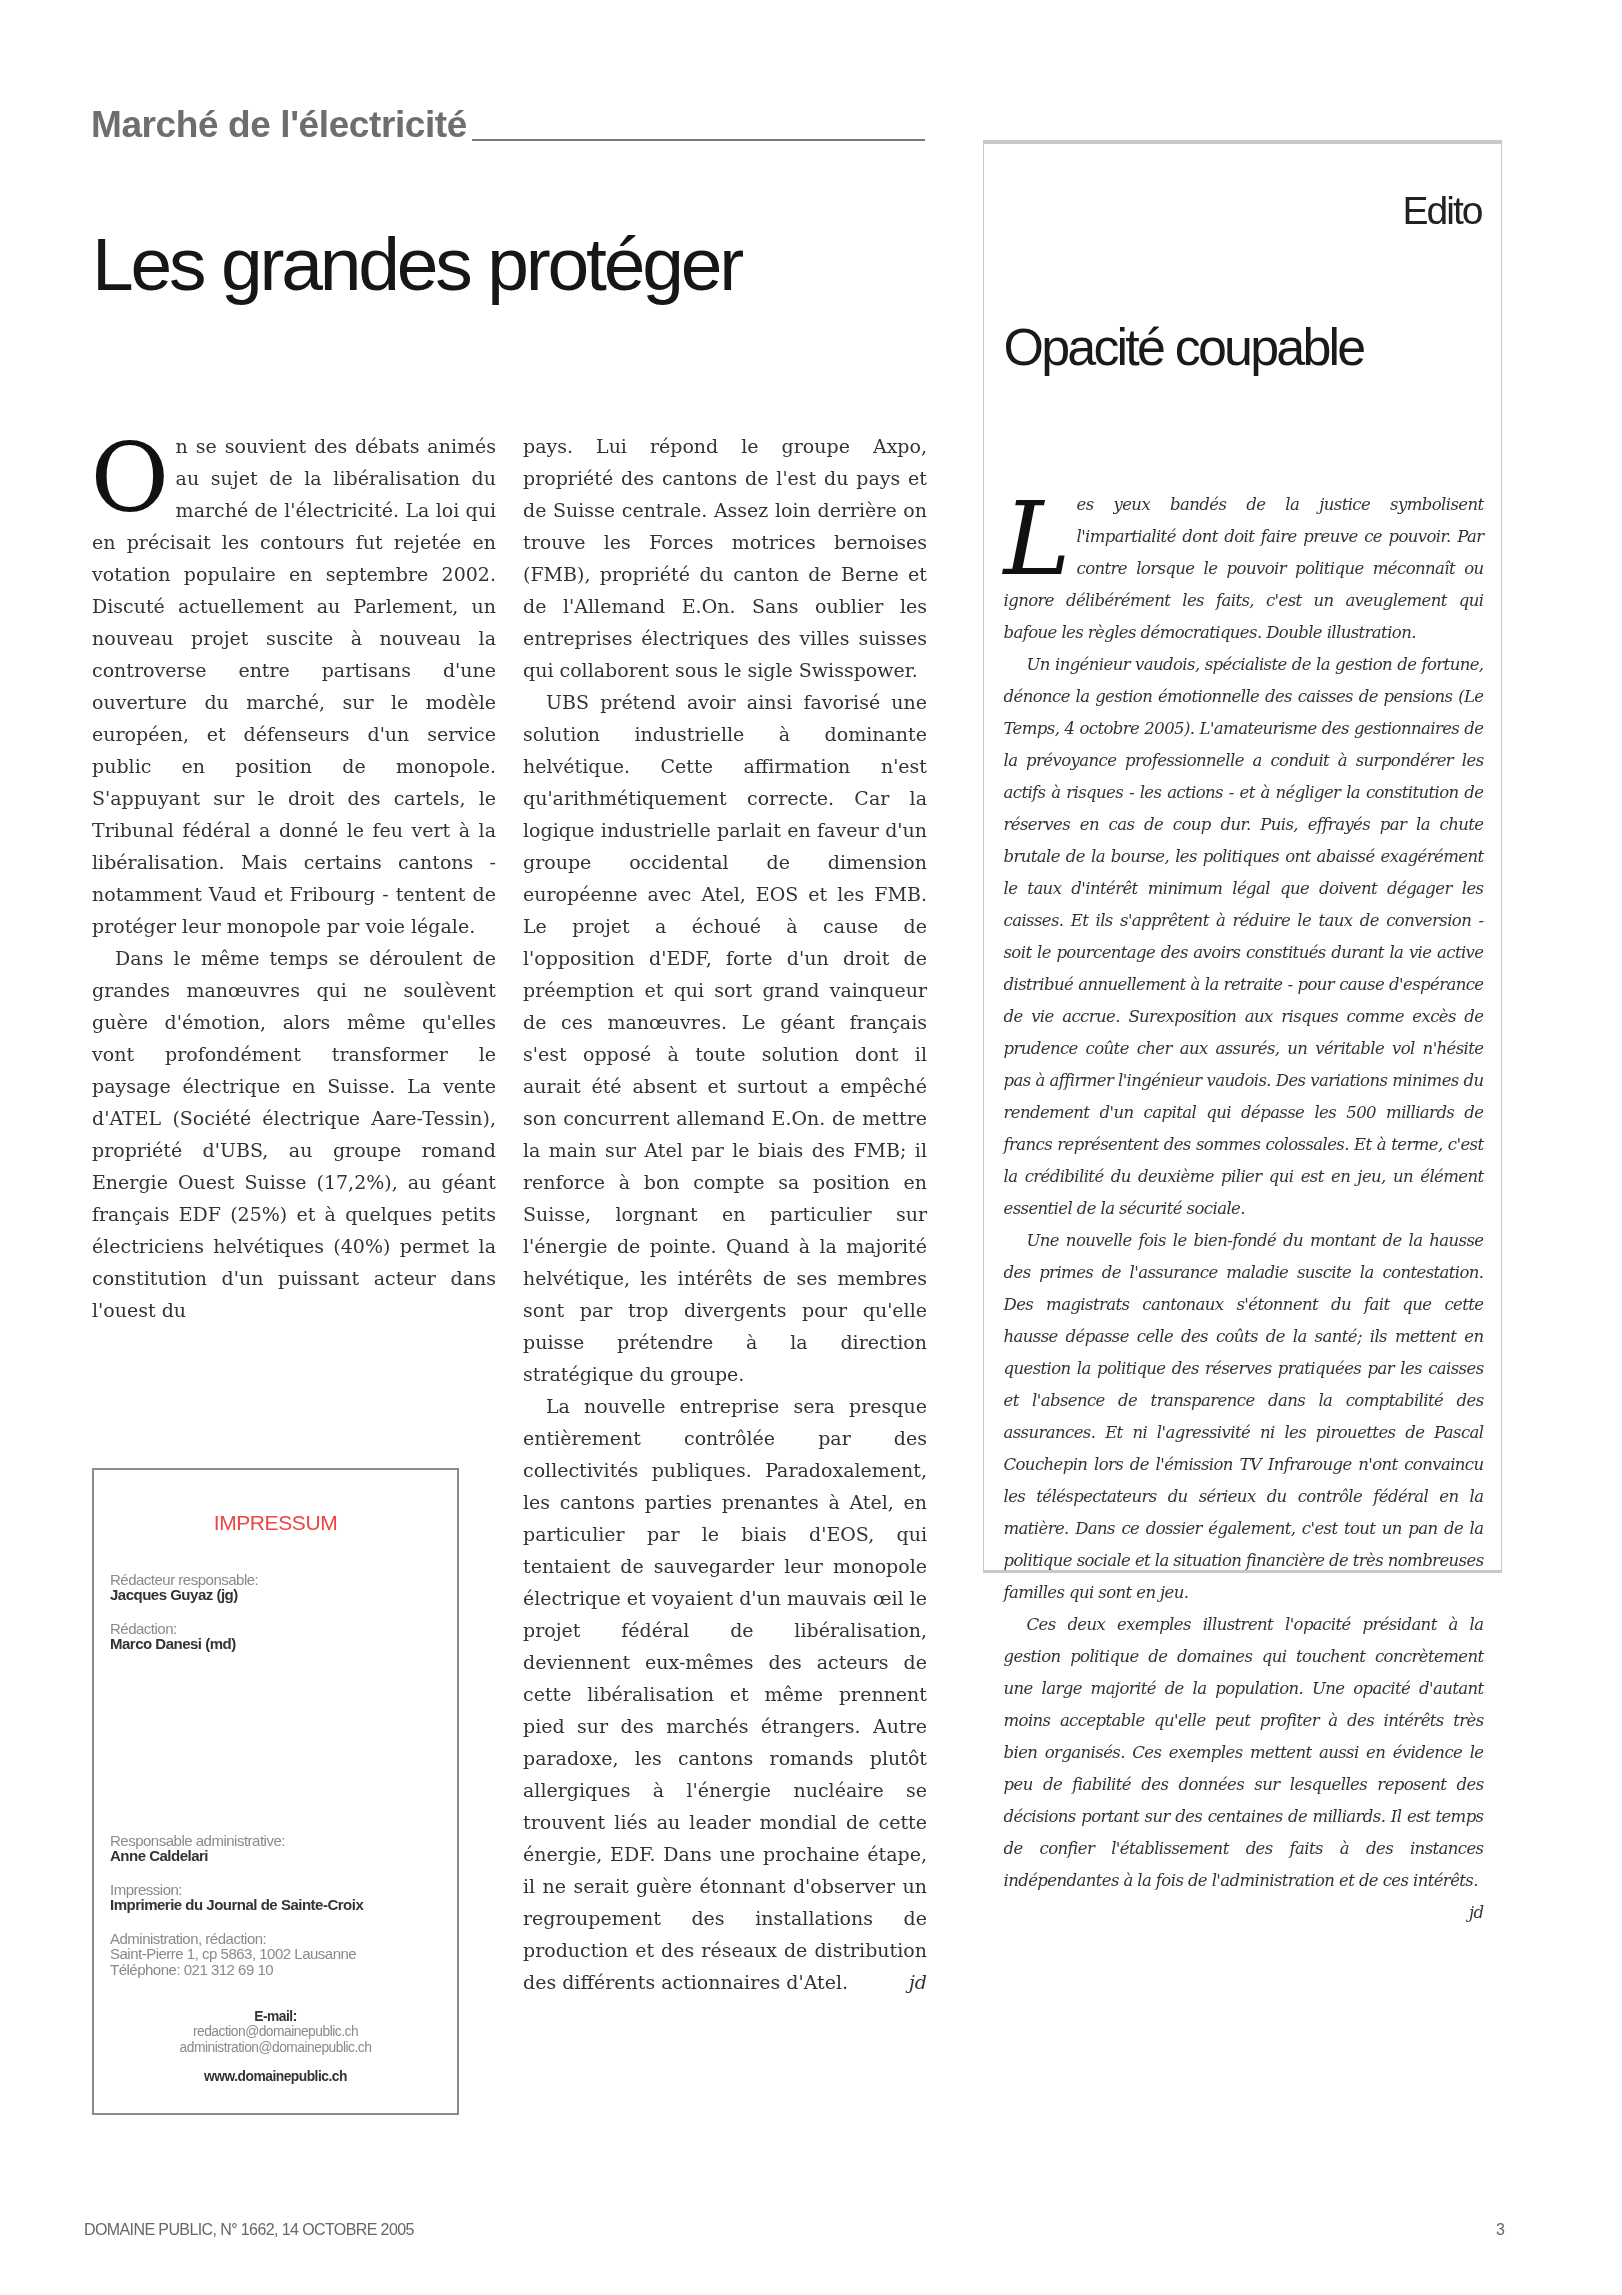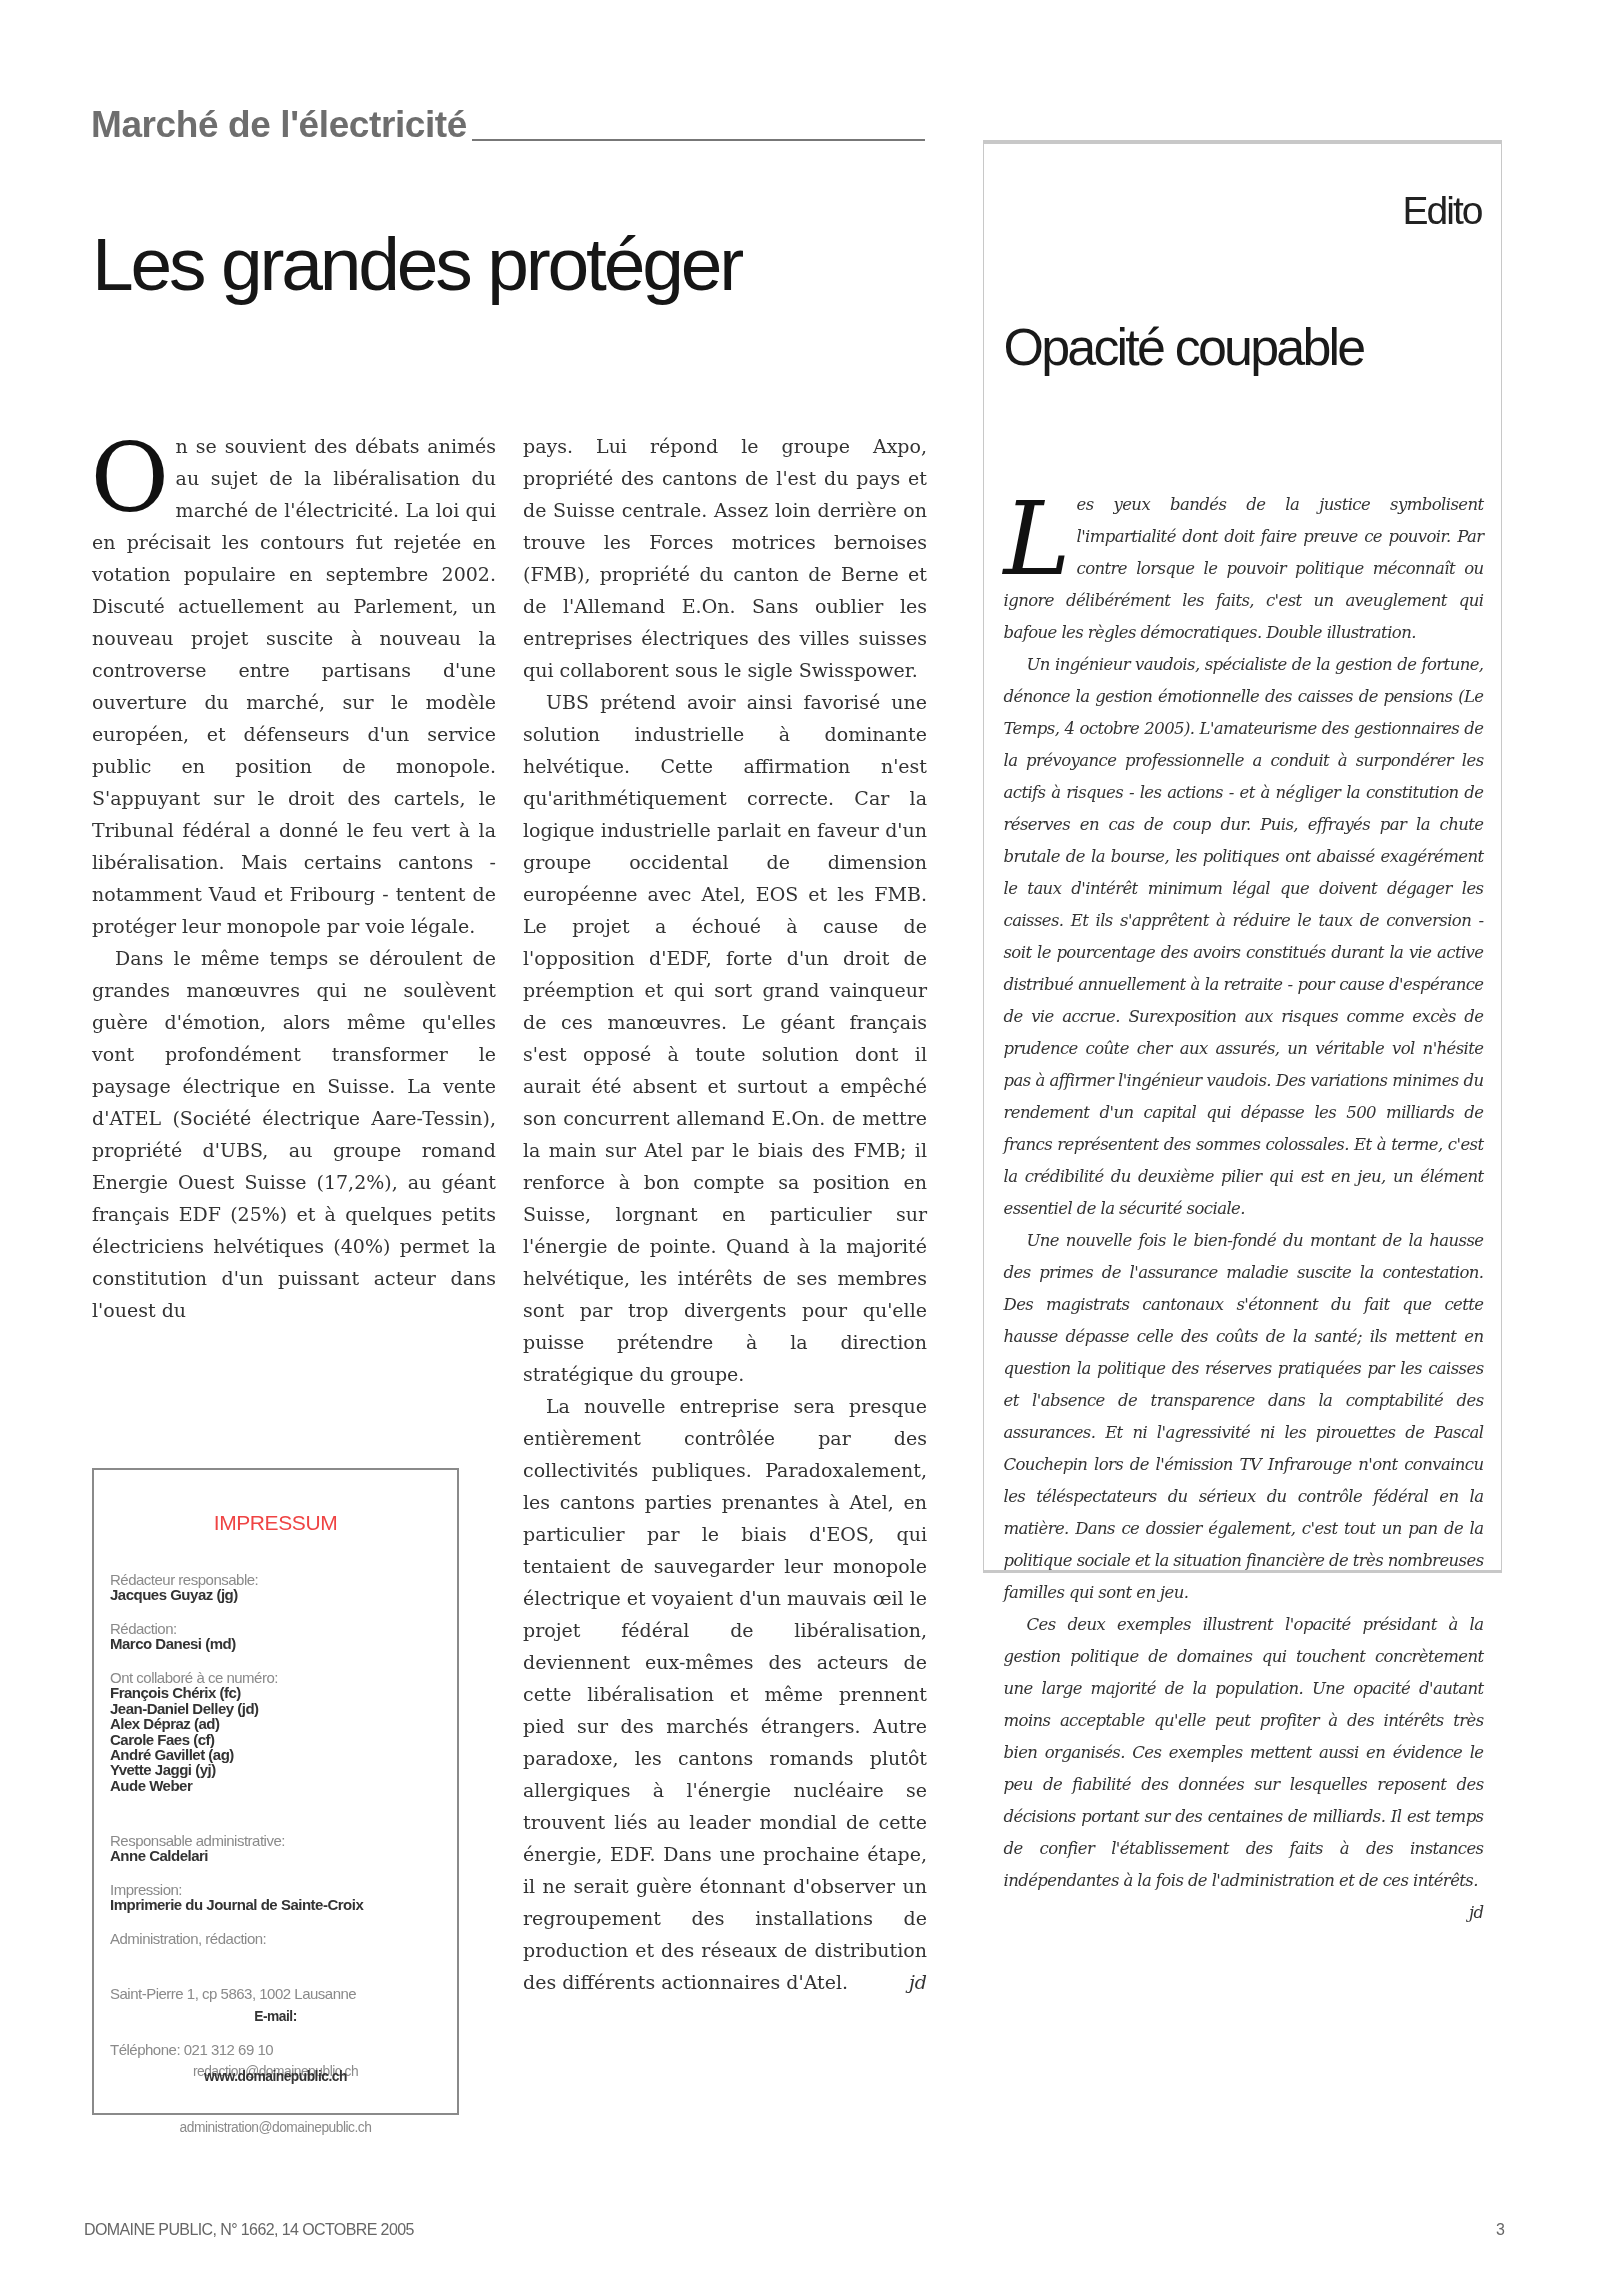--- a/index.html
+++ b/index.html
@@ -42,21 +42,21 @@
       border: 2.4px solid #8a8a8a; font-family: "Liberation Sans", sans-serif; color: #333;
       box-sizing: border-box;
     }
     .imp-title {
       position: absolute; top: 41px; left: 0; right: 0; text-align: center;
       font-size: 21px; letter-spacing: -0.4px; color: #ef4444;
     }
     .imp-block { position: absolute; left: 16px; font-size: 15px; line-height: 15.4px; letter-spacing: -0.5px; }
     .imp-label { color: #8a8a8a; }
     .imp-value { font-weight: bold; color: #333; }
-    .imp-gray { color: #8a8a8a; margin-top: 40px; }
+    .imp-gray { color: #8a8a8a; }
     .imp-center { position: absolute; left: 0; right: 0; text-align: center; font-size: 13.8px; line-height: 15.4px; letter-spacing: -0.5px; }
 
     .edito {
       position: absolute; left: 983px; top: 140px; width: 519px; height: 1433px;
       border: 1.6px solid #c8c8c8; border-top-width: 4px; border-bottom-width: 3.2px; box-sizing: border-box;
     }
     .edito-kicker {
       position: absolute; right: 19.5px; top: 45px;
       font-family: "Liberation Sans", sans-serif; font-size: 39px; letter-spacing: -2px; color: #222;
     }
@@ -112,30 +112,20 @@
   <div class="imp-block" style="top:102px;">
     <div class="imp-label">Rédacteur responsable:</div>
     <div class="imp-value">Jacques Guyaz (jg)</div>
   </div>
 
   <div class="imp-block" style="top:151px;">
     <div class="imp-label">Rédaction:</div>
     <div class="imp-value">Marco Danesi (md)</div>
   </div>
 
-  <div class="imp-block" style="top:200px;">
-    <div class="imp-label">Ont collaboré à ce numéro:</div>
-    <div class="imp-value">François Chérix (fc)</div>
-    <div class="imp-value">Jean-Daniel Delley (jd)</div>
-    <div class="imp-value">Alex Dépraz (ad)</div>
-    <div class="imp-value">Carole Faes (cf)</div>
-    <div class="imp-value">André Gavillet (ag)</div>
-    <div class="imp-value">Yvette Jaggi (yj)</div>
-    <div class="imp-value">Aude Weber</div>
-  </div>
 
   <div class="imp-block" style="top:363px;">
     <div class="imp-label">Responsable administrative:</div>
     <div class="imp-value">Anne Caldelari</div>
   </div>
 
   <div class="imp-block" style="top:412px;">
     <div class="imp-label">Impression:</div>
     <div class="imp-value">Imprimerie du Journal de Sainte-Croix</div>
   </div>

